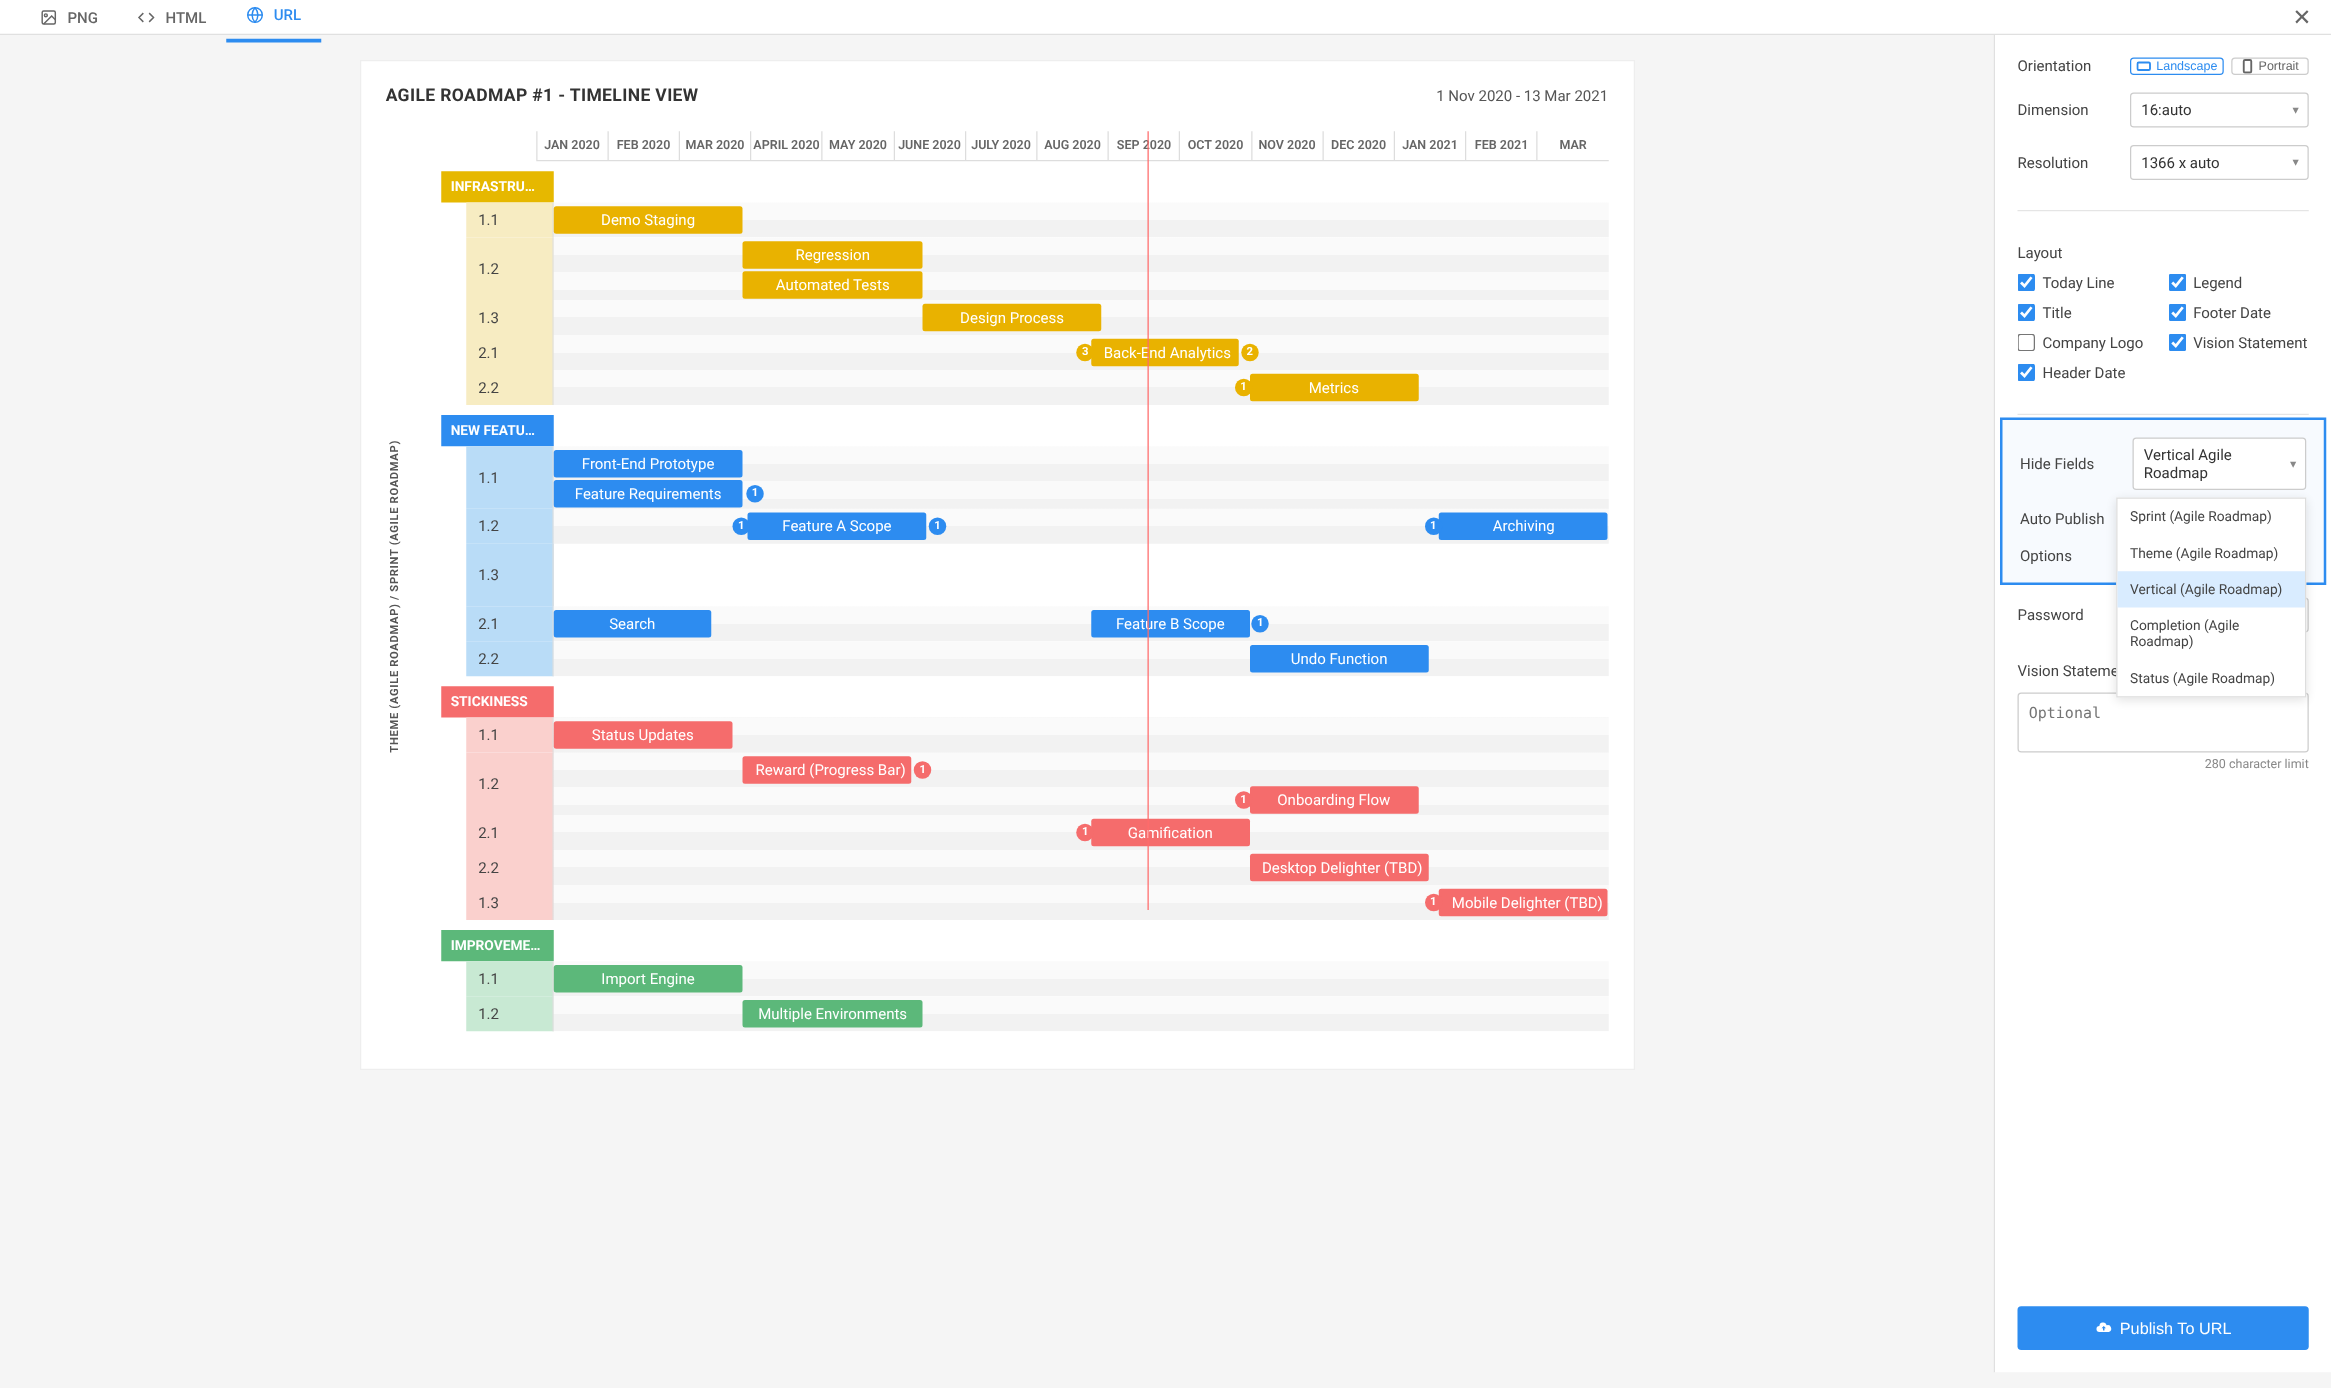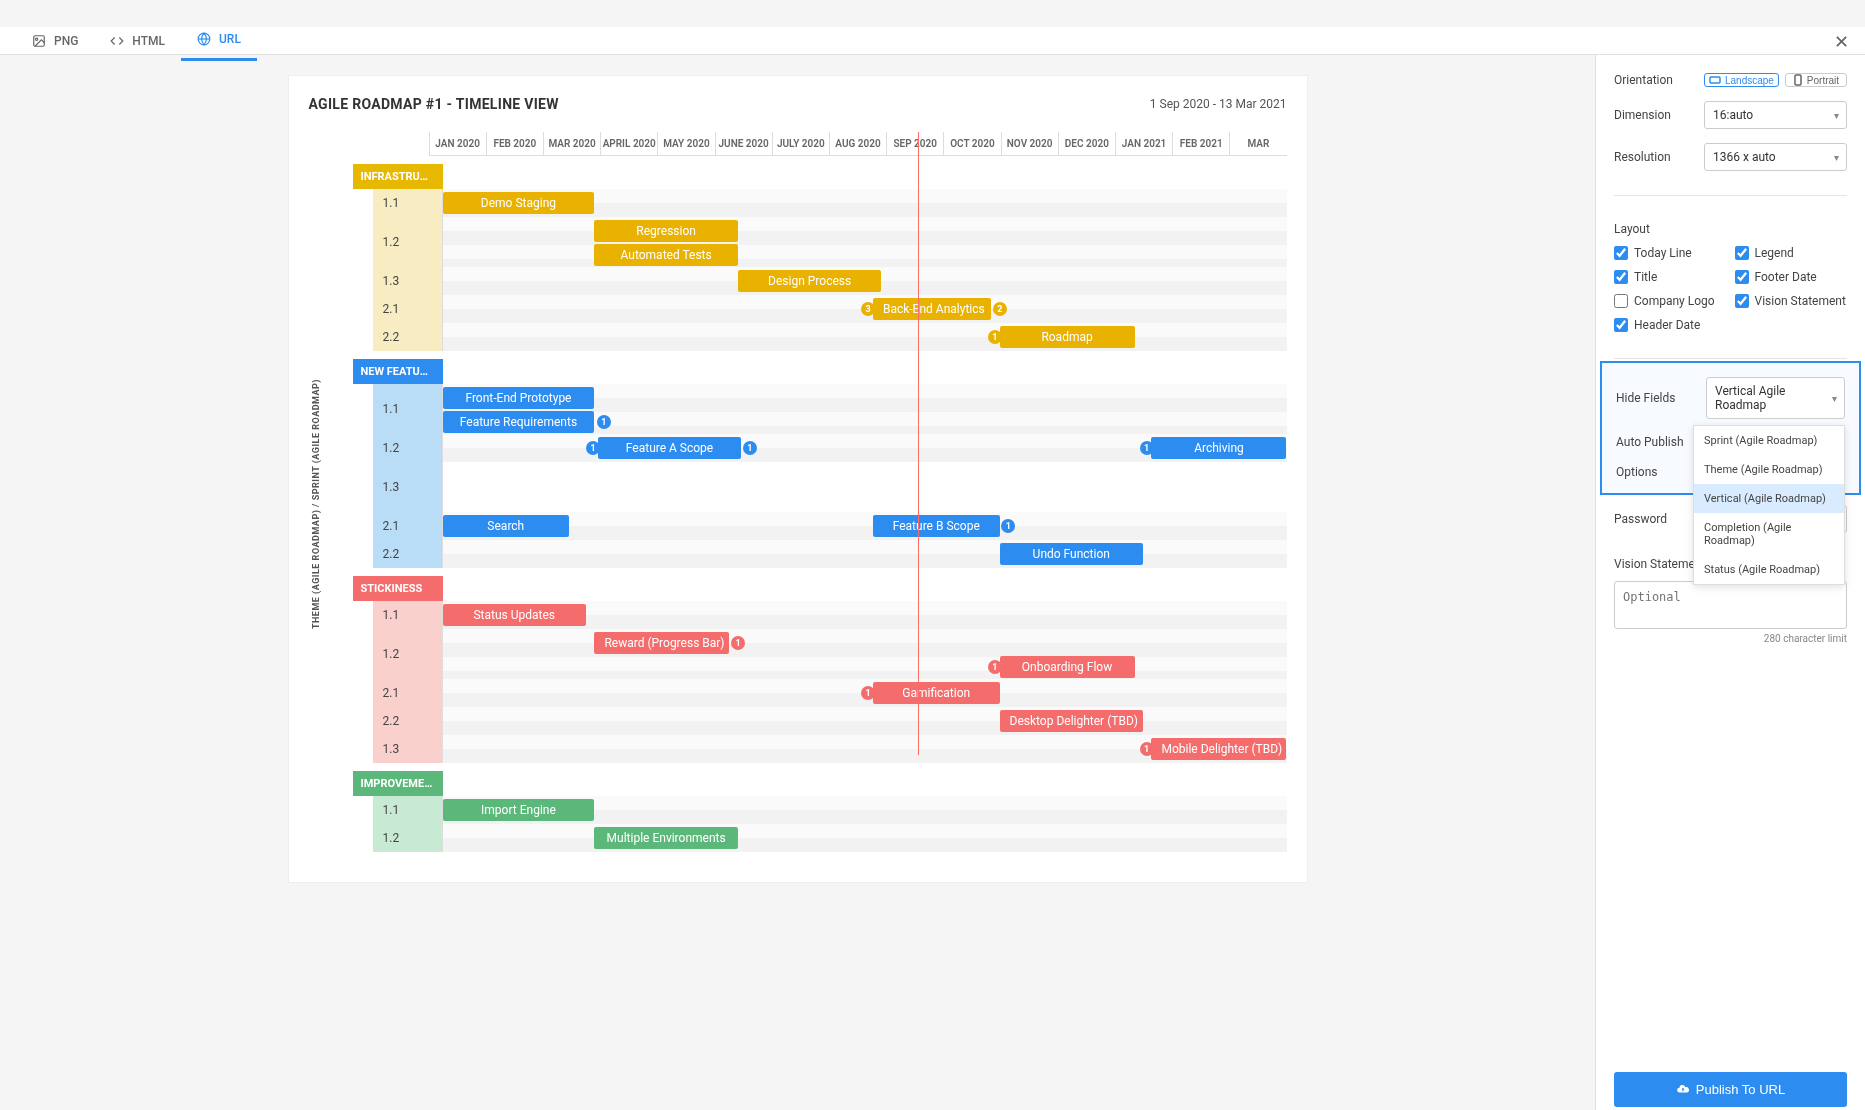--- a/index.html
+++ b/index.html
@@ -1,19 +1,19 @@
 <!DOCTYPE html>
 <html><head>
 <meta charset="utf-8">
 <style>
 * { margin: 0; padding: 0; box-sizing: border-box; }
 body { font-family: -apple-system, BlinkMacSystemFont, "Segoe UI", Roboto, Arial, sans-serif; font-size: 13px; color: #333; background: #f5f5f5; }
 
 
-.toolbar { background: #fff; border-bottom: 1px solid #e0e0e0; display: flex; align-items: center; height: 28px; padding: 2px 16px; position: relative; margin-top: 27px; }
+.toolbar { background: #fff; border-bottom: 1px solid #e0e0e0; display: flex; align-items: center; height: 28px; padding: 2px 16px; position: relative; }
 .toolbar-tabs { display: flex; gap: 0; }
 .toolbar-tab { display: flex; align-items: center; gap: 8px; padding: 0 16px; height: 40px; color: #666; cursor: pointer; font-size: 12px; font-weight: 500; }
 .toolbar-tab.active { color: #2d8cf0; border-bottom: 3px solid #2d8cf0; }
 .toolbar-close { position: absolute; right: 16px; top: 50%; transform: translateY(-50%); cursor: pointer; color: #666; font-size: 18px; }
 
 
 .main { display: flex; height: calc(100vh - 40px); }
 .canvas-area { flex: 1; overflow: auto; padding: 20px; }
 .sidebar { width: 270px; background: #fff; border-left: 1px solid #e0e0e0; padding: 18px; overflow-y: auto; display: flex; flex-direction: column; }
 
@@ -132,21 +132,21 @@
   <div class="toolbar-close">
     <span class="icon">✕</span>
   </div>
 </div>
 
 <div class="main">
   <div class="canvas-area">
     <div class="roadmap-card">
       <div class="roadmap-header">
         <div class="roadmap-title">AGILE ROADMAP #1 - TIMELINE VIEW</div>
-        <div class="roadmap-dates">1 Sep 2020 - 13 Mar 2021</div>
+        <div class="roadmap-dates">1 Nov 2020 - 13 Mar 2021</div>
       </div>
 
       <div class="timeline-header">
         <div class="timeline-spacer"></div>
         <div class="timeline-months" id="months-container" style="position:relative;">
           <div class="today-line"></div>
         <div class="timeline-month">JAN 2020</div>
             <div class="timeline-month">FEB 2020</div>
             <div class="timeline-month">MAR 2020</div>
             <div class="timeline-month">APRIL 2020</div>
@@ -191,21 +191,21 @@
               <div class="sprint-label sprint-infra">2.1</div>
               <div class="row-track">
                 <div class="bar bar-infra" style="left: 51%; width: 14%;">Back-End Analytics</div>
                 <div class="dot dot-infra" style="left: 49.6%;">3</div>
                 <div class="dot dot-infra" style="left: 65.2%;">2</div>
               </div>
             </div>
             <div class="row">
               <div class="sprint-label sprint-infra">2.2</div>
               <div class="row-track">
-                <div class="bar bar-infra" style="left: 66%; width: 16%;">Roadmap</div>
+                <div class="bar bar-infra" style="left: 66%; width: 16%;">Metrics</div>
                 <div class="dot dot-infra" style="left: 64.6%;">1</div>
               </div>
             </div>
             <div class="group-header group-new">NEW FEATURES</div>
             <div class="row">
               <div class="sprint-label sprint-new" style="min-height: 50px;">1.1</div>
               <div class="row-track tall">
                 <div class="bar bar-new" style="left: 0%; width: 18%;">Front-End Prototype</div>
                 <div class="bar bar-new second" style="left: 0%; width: 18%;">Feature Requirements</div>
                 <div class="dot dot-new" style="left: 18.3%; top: 31px;">1</div>

